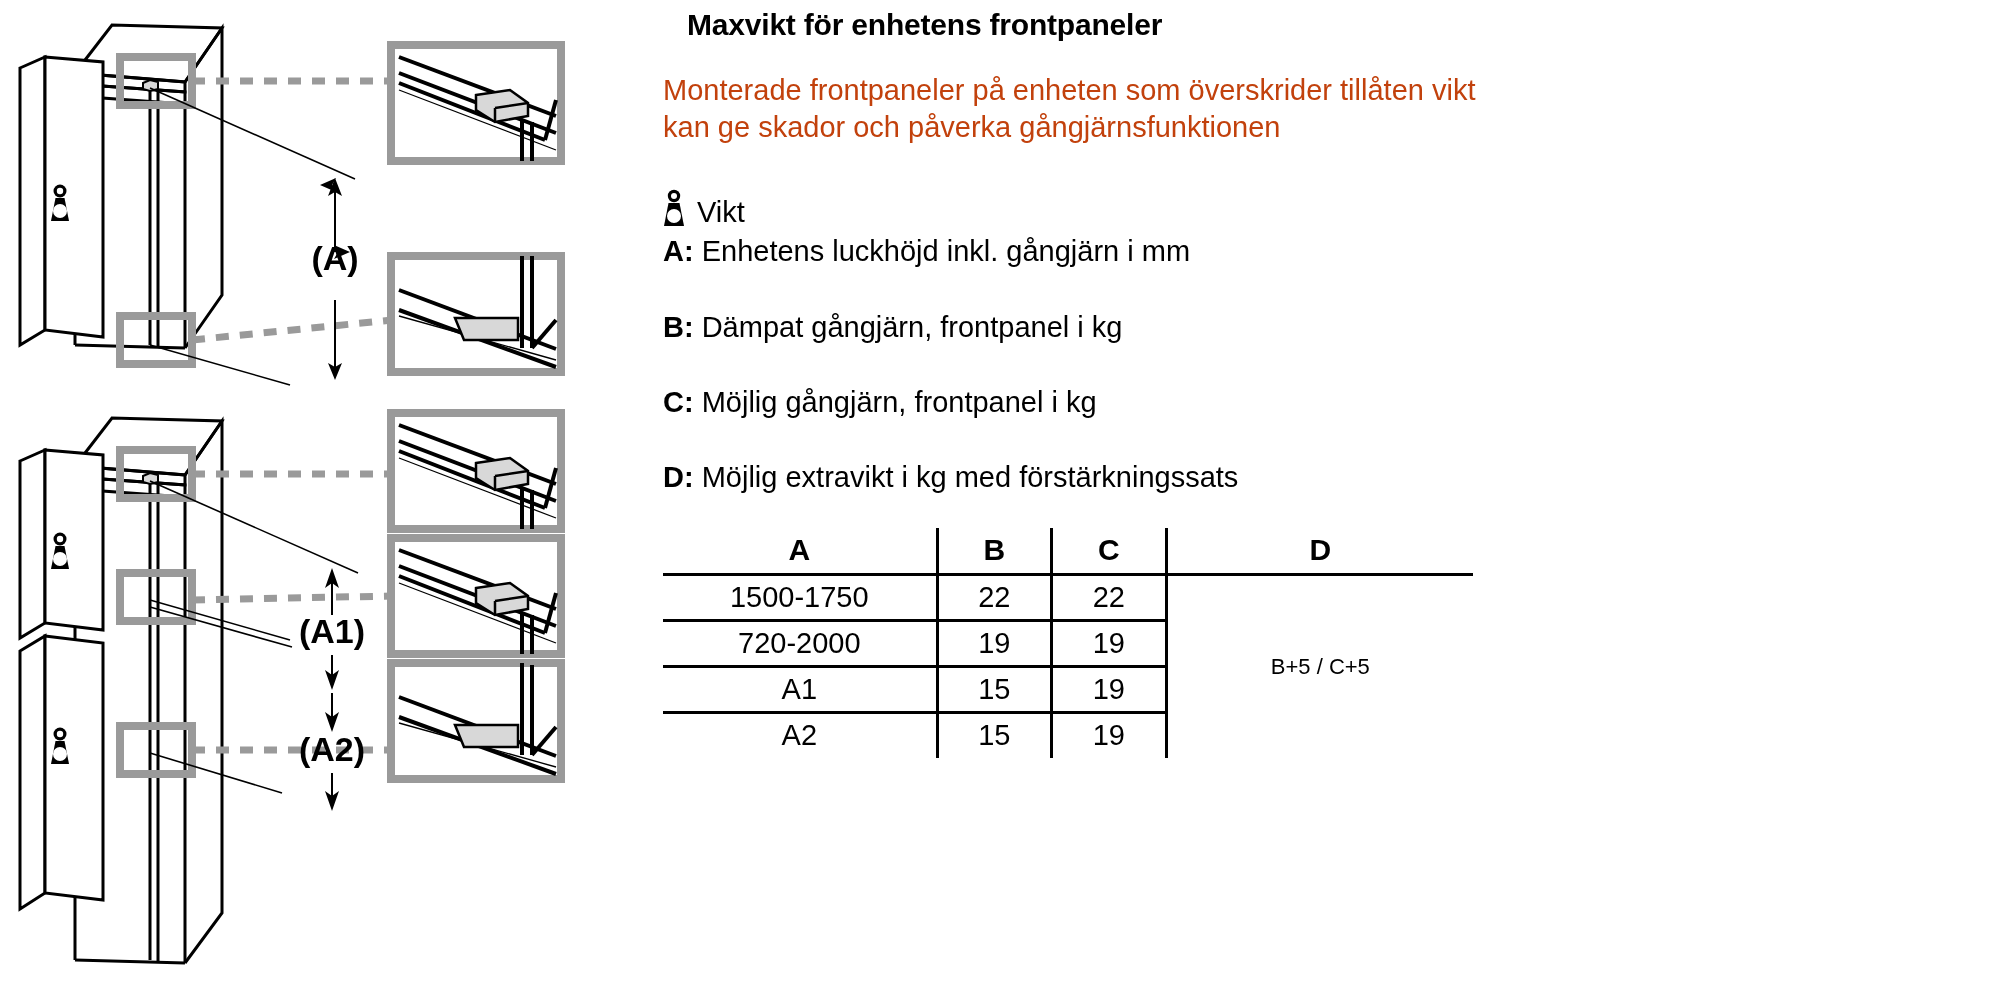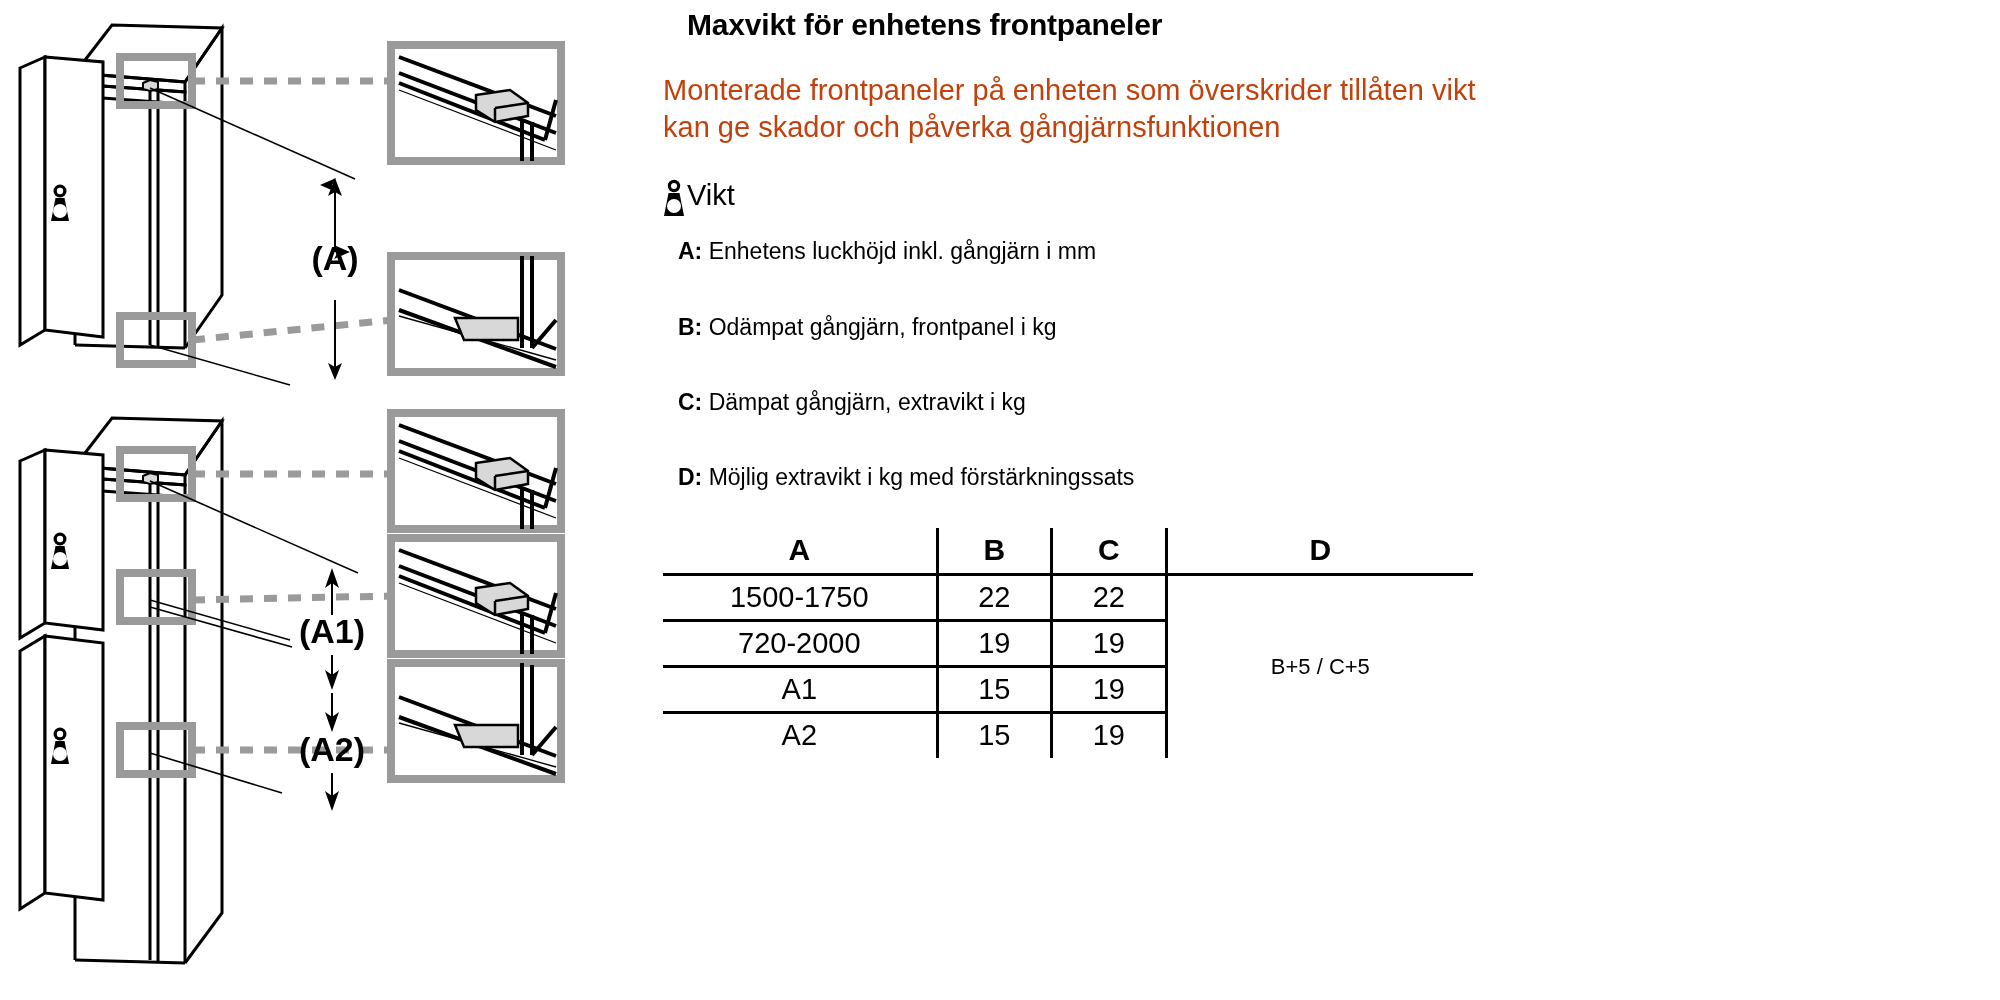--- a/index.html
+++ b/index.html
@@ -43,32 +43,32 @@
     position: absolute;
     left: 8px; top: 72px;
     width: 830px;
     font-size: 29px;
     line-height: 37px;
     color: #c2410c;
   }
   .legend-line {
     position: absolute;
     left: 8px;
-    font-size: 23px;
+    font-size: 29px;
     line-height: 34px;
     color: #000;
     white-space: nowrap;
-    margin-left: 15px;
   }
   .legend-line b { font-weight: bold; }
   .weight-row {
     position: absolute;
-    left: 6px; top: 179px;
+    left: 6px; top: 189px;
     display: flex;
-    align-items: flex-start;
+    align-items: flex-end;
+    gap: 10px;
     font-size: 29px;
     color: #000;
   }
   .weight-row svg { display: block; }
 
   
   #spec-table {
     position: absolute;
     left: 8px; top: 528px;
     width: 810px;
@@ -356,26 +356,26 @@
       <span>Vikt</span>
     </div>
 
     <div class="legend-line" style="top:234px;">
       <b>A:</b>
       <span>Enhetens luckhöjd inkl. gångjärn i mm</span>
     </div>
 
     <div class="legend-line" style="top:310px;">
       <b>B:</b>
-      <span>Odämpat gångjärn, frontpanel i kg</span>
+      <span>Dämpat gångjärn, frontpanel i kg</span>
     </div>
 
     <div class="legend-line" style="top:385px;">
       <b>C:</b>
-      <span>Dämpat gångjärn, extravikt i kg</span>
+      <span>Möjlig gångjärn, frontpanel i kg</span>
     </div>
 
     <div class="legend-line" style="top:460px;">
       <b>D:</b>
       <span>Möjlig extravikt i kg med förstärkningssats</span>
     </div>
 
     <table id="spec-table">
       <tbody>
         <tr class="hdr">

